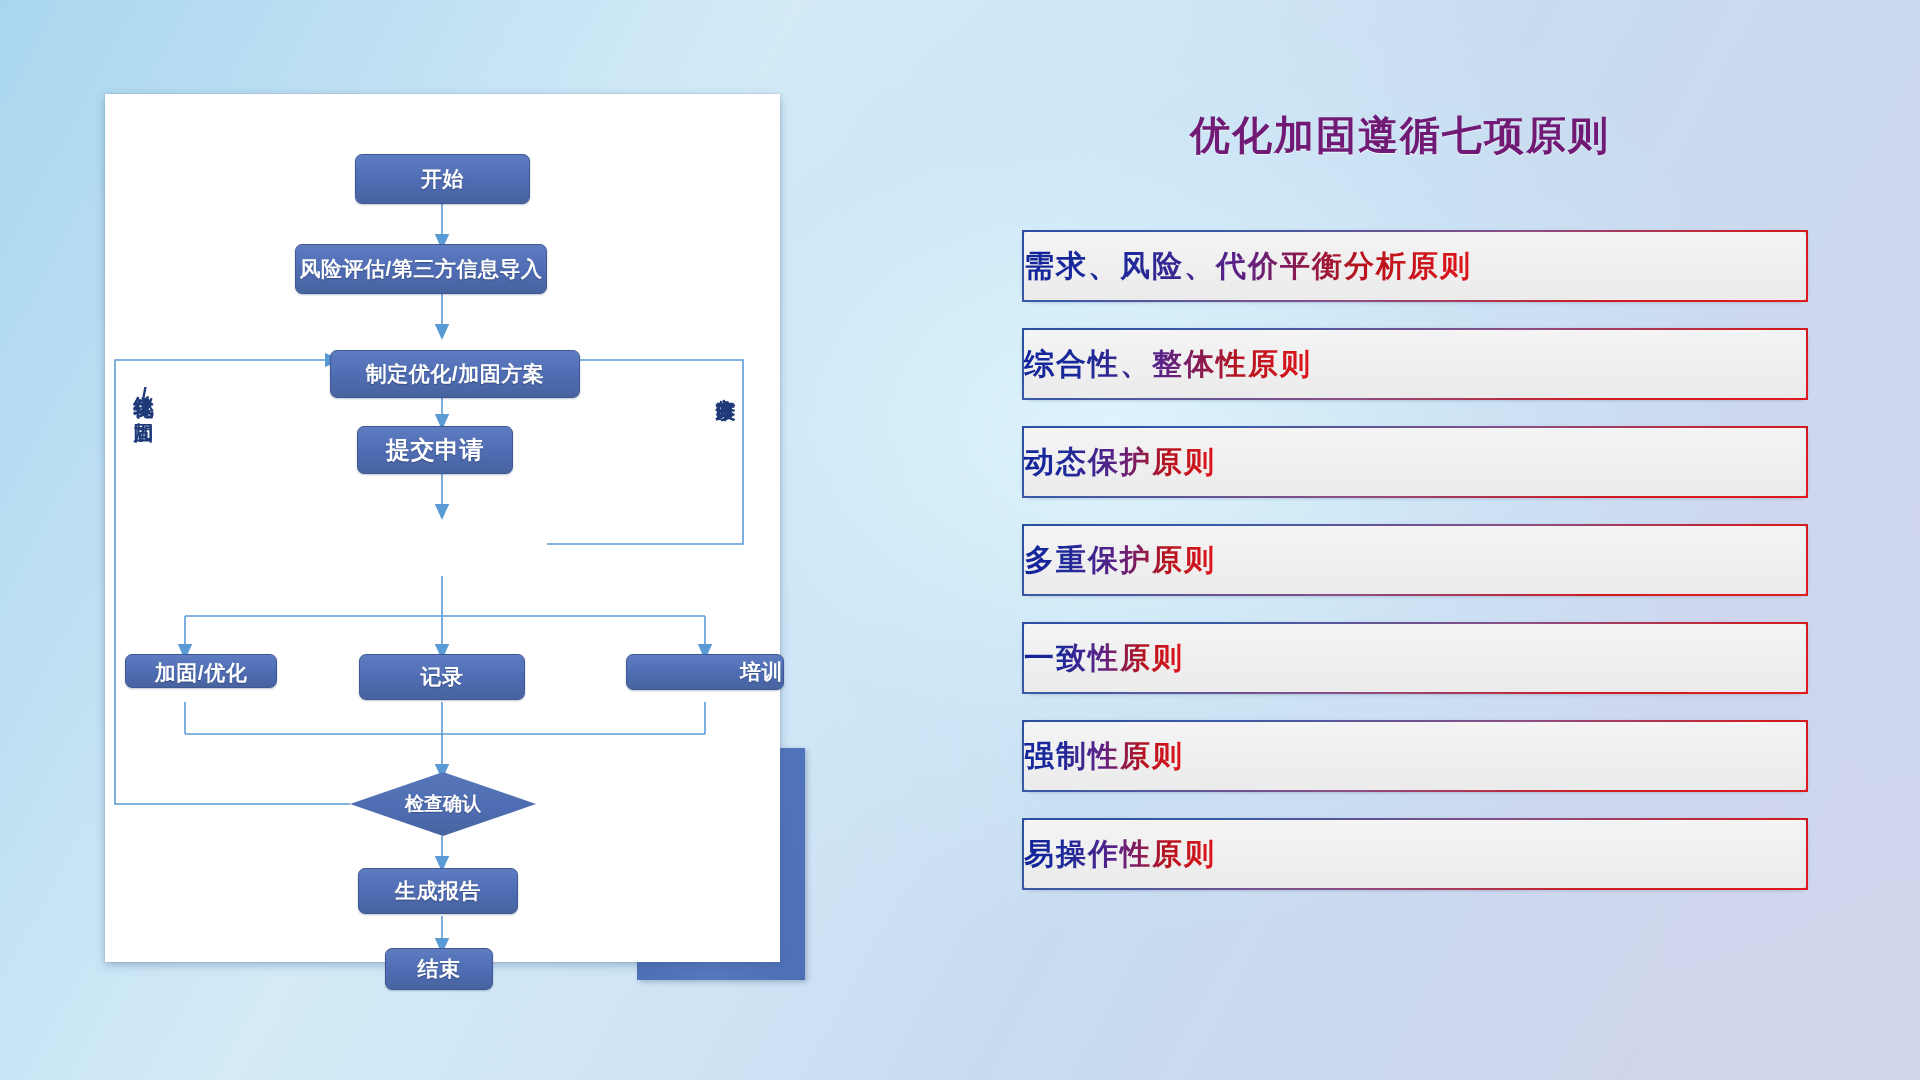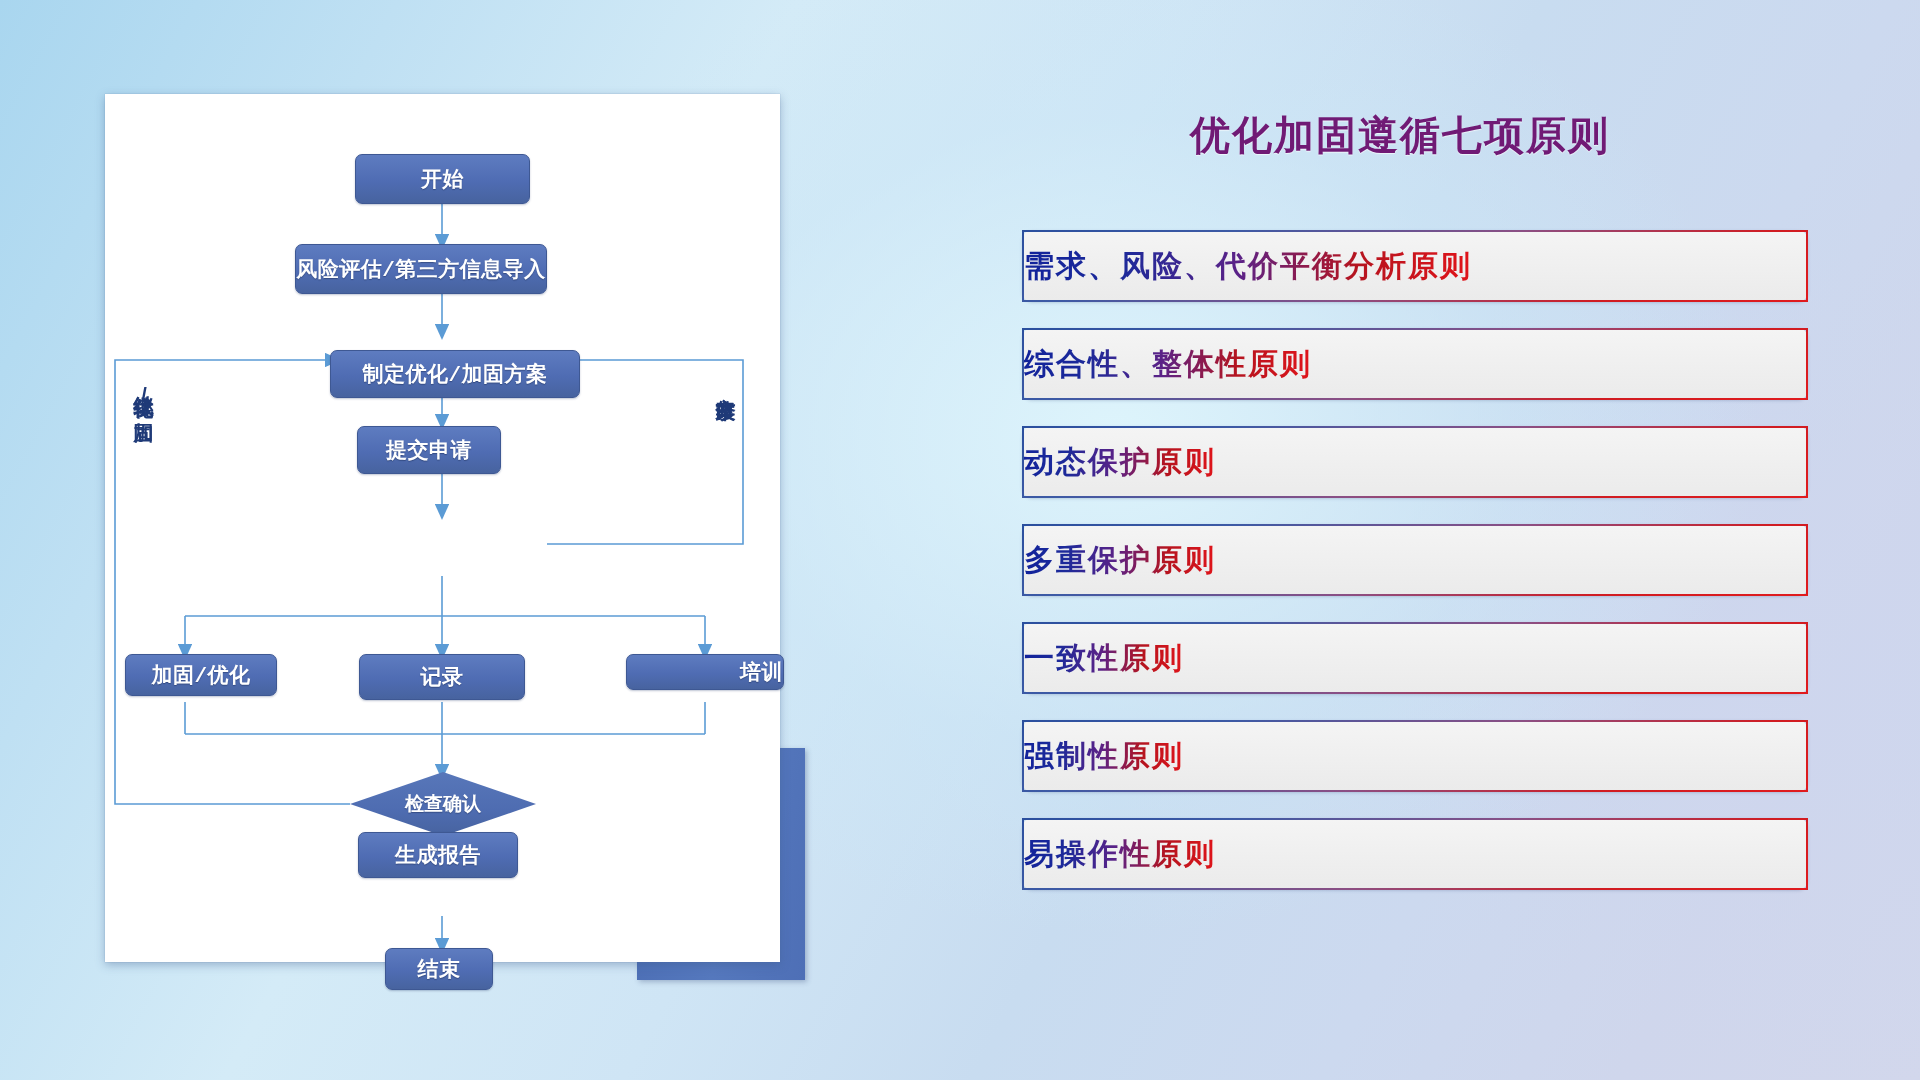--- a/index.html
+++ b/index.html
@@ -37,21 +37,20 @@
     background:linear-gradient(180deg,#5e7cc0 0%,#4f6cb3 55%,#47639f 100%);
     border:1px solid #3e5893;
     border-radius:7px;
     color:#ffffff;
     font-weight:bold;
     letter-spacing:.5px;
     text-shadow:0 1px 1px rgba(25,40,80,.45);
     box-shadow:0 1px 2px rgba(40,60,110,.30);
     white-space:nowrap;
     box-sizing:border-box;
-    font-family:Liberation Mono, monospace;
   }
 
   
   .diamond{
     position:absolute;
     display:flex; align-items:center; justify-content:center;
     color:#fff; font-weight:bold;
     text-shadow:0 1px 1px rgba(25,40,80,.45);
     background:linear-gradient(180deg,#5877b9 0%,#4e6cb1 60%,#47639f 100%);
     clip-path:polygon(50% 0%, 100% 50%, 50% 100%, 0% 50%);
@@ -156,42 +155,42 @@
     </div>
 
     <div class="node" style="left:190px; top:150px; width:252px; height:50px; font-size:21px;">
       <span>风险评估/第三方信息导入</span>
     </div>
 
     <div class="node" style="left:225px; top:256px; width:250px; height:48px; font-size:21px;">
       <span>制定优化/加固方案</span>
     </div>
 
-    <div class="node" style="left:252px; top:332px; width:144px; height:48px; font-size:21px;align-items:center;">
+    <div class="node" style="left:252px; top:332px; width:156px; height:48px; font-size:24px;align-items:center;">
       <span>提交申请</span>
     </div>
 
 
-    <div class="node" style="left:20px; top:560px; width:152px; height:42px; font-size:21px;">
+    <div class="node" style="left:20px; top:560px; width:152px; height:34px; font-size:21px;align-items:flex-end;">
       <span>加固/优化</span>
     </div>
 
     <div class="node" style="left:254px; top:560px; width:166px; height:46px; font-size:21px;">
       <span>记录</span>
     </div>
 
     <div class="node" style="left:521px; top:560px; width:158px; height:36px; font-size:21px;justify-content:flex-end;">
       <span>培训</span>
     </div>
 
     <div class="diamond" style="left:245px; top:678px; width:186px; height:64px; font-size:19px;">
       <span>检查确认</span>
     </div>
 
-    <div class="node" style="left:253px; top:738px; width:160px; height:46px; font-size:21px;">
+    <div class="node" style="left:253px; top:774px; width:160px; height:46px; font-size:21px;">
       <span>生成报告</span>
     </div>
 
     <div class="node" style="left:280px; top:854px; width:108px; height:42px; font-size:21px;">
       <span>结束</span>
     </div>
 
     <div class="vlabel" style="left:28px; top:286px; font-size:20px;">继续优化/加固</div>
 
     <div class="vlabel" style="left:610px; top:288px; font-size:20px;">方案修改</div>

